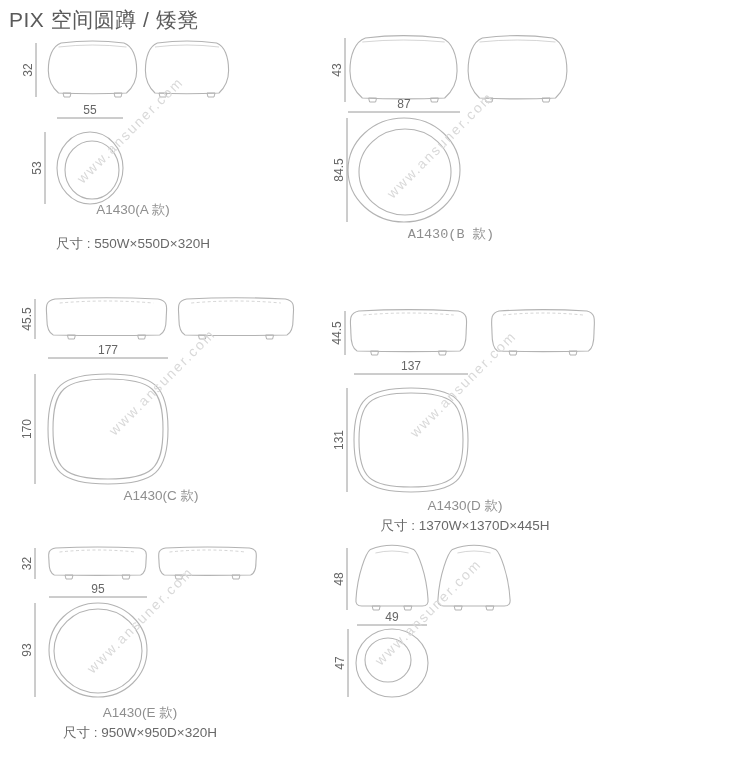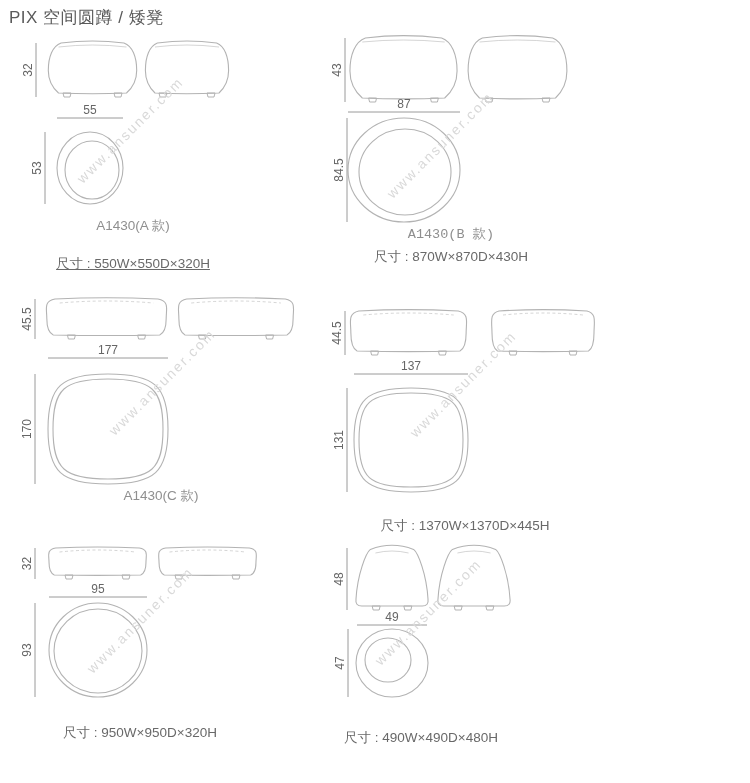--- a/index.html
+++ b/index.html
@@ -1,18 +1,18 @@
 <!DOCTYPE html>
 <html style="--c-title: #5a5a5a; --c-line: #b3b3b3; --c-dim: #9a9a9a; --c-dimtxt: #666666; --c-name: #8f8f8f; --c-size: #696969; --c-wm: #d9d9d9;"><head>
 <meta charset="utf-8">
 <style>
   html,body{margin:0;padding:0;background:#ffffff;}
   body{width:750px;height:783px;position:relative;font-family:"Liberation Sans","DejaVu Sans",sans-serif;overflow:hidden;}
   .page{position:absolute;inset:0;overflow:hidden;}
-  .title{position:absolute;left:9px;top:6px;font-size:17px;color:var(--c-title,#5a5a5a);letter-spacing:.5px;white-space:nowrap;}
+  .title{position:absolute;left:9px;top:6px;font-size:21px;color:var(--c-title,#5a5a5a);letter-spacing:.5px;white-space:nowrap;}
   .panel{position:absolute;width:312px;height:252px;}
   .panel svg{position:absolute;left:0;top:0;overflow:visible;}
   .ln{fill:none;stroke:var(--c-line,#b3b3b3);stroke-width:1.1;stroke-linejoin:round;}
   .seam{fill:none;stroke:var(--c-line,#b3b3b3);stroke-width:.7;opacity:.8;}
   .seam.dash{stroke-dasharray:3 2.5;}
   .foot{fill:none;stroke:var(--c-line,#b3b3b3);stroke-width:1;}
   .dimln{stroke:var(--c-dim,#9a9a9a);stroke-width:1;}
   .dimtxt{fill:var(--c-dimtxt,#666666);font-size:12px;font-family:"Liberation Sans","DejaVu Sans",sans-serif;}
   .cap{position:absolute;width:250px;text-align:center;line-height:1.15;white-space:nowrap;}
   .cap.name{color:var(--c-name,#8f8f8f);font-size:13.5px;}
@@ -59,22 +59,22 @@
           </g>
           <g>
             <ellipse cx="72" cy="130" rx="33" ry="36" class="ln"></ellipse>
             <ellipse cx="74" cy="132" rx="27" ry="29" class="ln"></ellipse>
           </g>
           <g>
             <line x1="27" y1="94" x2="27" y2="166" class="dimln"></line>
             <text x="23" y="130" text-anchor="middle" class="dimtxt" transform="rotate(-90 23 130)">53</text>
           </g>
         </svg>
-        <div class="cap name" style="left: -10px; top: 180px;">A1430(A 款)</div>
-        <div class="cap size" style="left: -10px; top: 218px; text-decoration: underline;">尺寸 : 550W×550D×320H</div>
+        <div class="cap name" style="left: -10px; top: 164px;">A1430(A 款)</div>
+        <div class="cap size" style="left: -10px; top: 198px;">尺寸 : 550W×550D×320H</div>
       </div>
       <div class="panel" style="left: 338px; top: 38px;">
         <svg width="312" height="186">
           <g>
             <path d="M 27.39 0 Q 65.5 -4.8 103.61 0
     C 113.91 3.5999999999999996 119.06 16.8 119.06 33
     C 119.06 48 110.82000000000001 56.4 106.7 60
     Q 65.5 61.8 24.3 60
     C 20.18 56.4 11.94 48 11.94 33
     C 11.94 16.8 17.09 3.5999999999999996 27.39 0 Z" class="ln"></path>
@@ -104,21 +104,20 @@
           <g>
             <ellipse cx="66" cy="132" rx="56" ry="52" class="ln"></ellipse>
             <ellipse cx="67" cy="134" rx="46" ry="43" class="ln"></ellipse>
           </g>
           <g>
             <line x1="9" y1="80" x2="9" y2="184" class="dimln"></line>
             <text x="5" y="132" text-anchor="middle" class="dimtxt" transform="rotate(-90 5 132)">84.5</text>
           </g>
         </svg>
         <div class="cap name" style="left: -12px; top: 189px; font-family: Liberation Mono, monospace;">A1430(B 款)</div>
-        <div class="cap size" style="left: -12px; top: 211px;">尺寸 : 870W×870D×430H</div>
       </div>
       <div class="panel" style="left: 18px; top: 296px;">
         <svg width="312" height="189">
           <g>
             <path d="M 37.019999999999996 3 Q 88.5 0.47999999999999954 139.98 3
     C 151.67999999999998 5.16 148.17 13.080000000000002 148.17 22.8
     C 148.17 31.8 146.41500000000002 36.84 141.735 39
     Q 88.5 40.08 35.265 39
     C 30.585 36.84 28.83 31.8 28.83 22.8
     C 28.83 13.080000000000002 25.319999999999993 5.16 37.019999999999996 3 Z" class="ln"></path>
@@ -206,20 +205,21 @@
     C 114.6 85 125 94.4 125 132
     C 125 169.6 114.6 179 73 179
     C 31.4 179 21 169.6 21 132
     C 21 94.4 31.4 85 73 85 Z" class="ln"></path>
           </g>
           <g>
             <line x1="9" y1="80" x2="9" y2="184" class="dimln"></line>
             <text x="5" y="132" text-anchor="middle" class="dimtxt" transform="rotate(-90 5 132)">131</text>
           </g>
         </svg>
+        <div class="cap name" style="left: 2px; top: 190px;">A1430(D 款)</div>
         <div class="cap size" style="left: 2px; top: 210px;">尺寸 : 1370W×1370D×445H</div>
       </div>
       <div class="panel" style="left: 18px; top: 548px;">
         <svg width="312" height="154">
           <g>
             <path d="M 37.7 0 Q 79.5 -1.8900000000000001 121.3 0
     C 130.8 1.6199999999999999 127.95 7.5600000000000005 127.95 14.850000000000001
     C 127.95 21.6 126.52499999999999 25.38 122.725 27
     Q 79.5 27.81 36.275 27
     C 32.475 25.38 31.05 21.6 31.05 14.850000000000001
@@ -249,20 +249,21 @@
           </g>
           <g>
             <ellipse cx="80" cy="102" rx="49" ry="47" class="ln"></ellipse>
             <ellipse cx="80" cy="103" rx="44" ry="42" class="ln"></ellipse>
           </g>
           <g>
             <line x1="17" y1="55" x2="17" y2="149" class="dimln"></line>
             <text x="13" y="102" text-anchor="middle" class="dimtxt" transform="rotate(-90 13 102)">93</text>
           </g>
         </svg>
+        <div class="cap name" style="left: -3px; top: 157px;">A1430(E 款)</div>
         <div class="cap size" style="left: -3px; top: 177px;">尺寸 : 950W×950D×320H</div>
       </div>
       <div class="panel" style="left: 338px; top: 548px;">
         <svg width="312" height="157">
           <g>
             <path d="M 32.4 1.3920000000000001 Q 54 -6.96 75.6 1.3920000000000001
       C 79.91999999999999 4.64 88.56 26.1 90 51.04
       Q 91 58 84.24 58 L 23.759999999999998 58
       Q 17 58 18 51.04
       C 19.44 26.1 28.08 4.64 32.4 1.3920000000000001 Z" class="ln"></path>
@@ -290,21 +291,20 @@
           </g>
           <g>
             <ellipse cx="54" cy="115" rx="36" ry="34" class="ln"></ellipse>
             <ellipse cx="50" cy="112" rx="23" ry="22" class="ln"></ellipse>
           </g>
           <g>
             <line x1="10" y1="81" x2="10" y2="149" class="dimln"></line>
             <text x="6" y="115" text-anchor="middle" class="dimtxt" transform="rotate(-90 6 115)">47</text>
           </g>
         </svg>
-        <div class="cap size" style="left: -42px; top: 182px;">尺寸 : 490W×490D×480H</div>
       </div>
     </div>
 <div class="wm" style="left: 130px; top: 130px;">www.ansuner.com</div>
     <div class="wm" style="left: 440px; top: 145px;">www.ansuner.com</div>
     <div class="wm" style="left: 162px; top: 382px;">www.ansuner.com</div>
     <div class="wm" style="left: 463px; top: 384px;">www.ansuner.com</div>
     <div class="wm" style="left: 140px; top: 620px;">www.ansuner.com</div>
     <div class="wm" style="left: 428px; top: 612px;">www.ansuner.com</div>
   </div>
 

